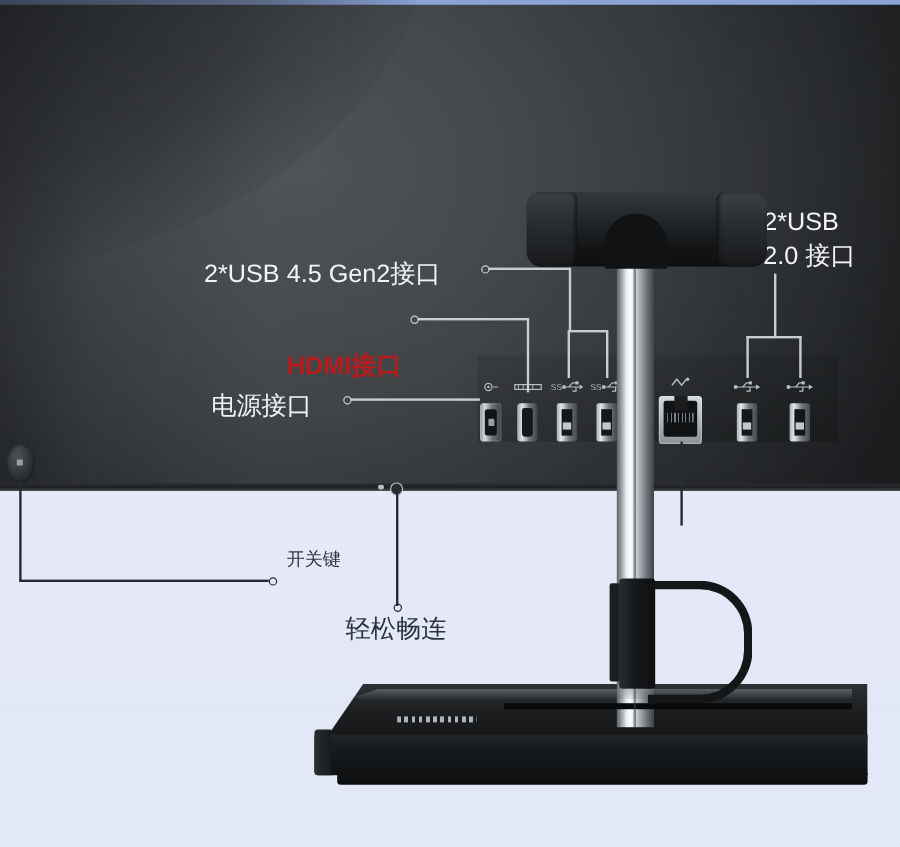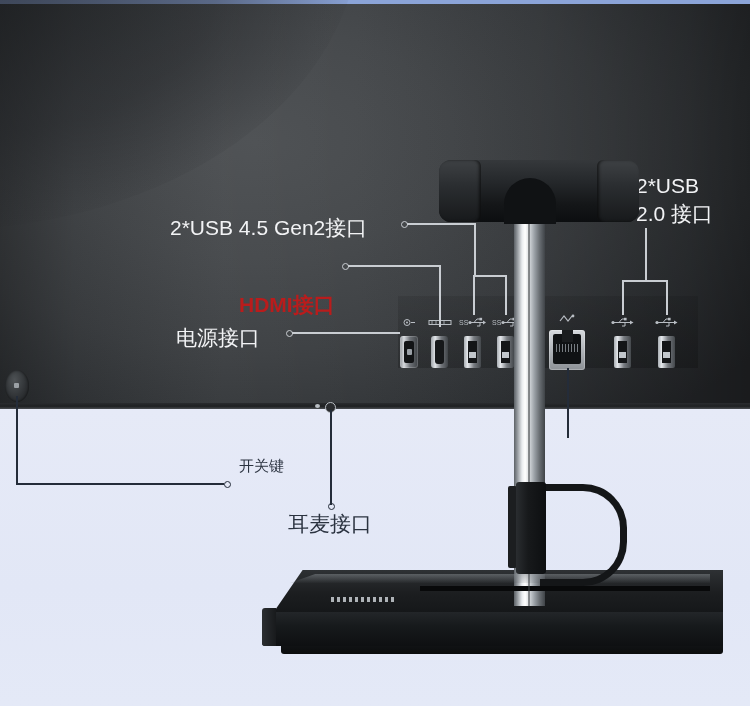--- a/index.html
+++ b/index.html
@@ -569,15 +569,15 @@
 
   <div class="ln-d v" style="left:330px; top:410px; height:95px;"></div>
   <div class="dot-d" style="left:328px; top:503px;"></div>
 
   <div class="lbl lbl-light" id="label-usb32">2*USB 4.5 Gen2接口</div>
   <div class="lbl lbl-cyan" id="label-hdmi">HDMI接口</div>
   <div class="lbl lbl-light" id="label-power">电源接口</div>
   <div class="lbl lbl-light" id="label-usb20">2*USB
 2.0 接口</div>
   <div class="lbl lbl-dark" id="label-switch">开关键</div>
-  <div class="lbl lbl-dark" id="label-jack">耳麦接口</div>
+  <div class="lbl lbl-dark" id="label-jack">轻松畅连</div>
 
 </div>
 
 </body></html>

